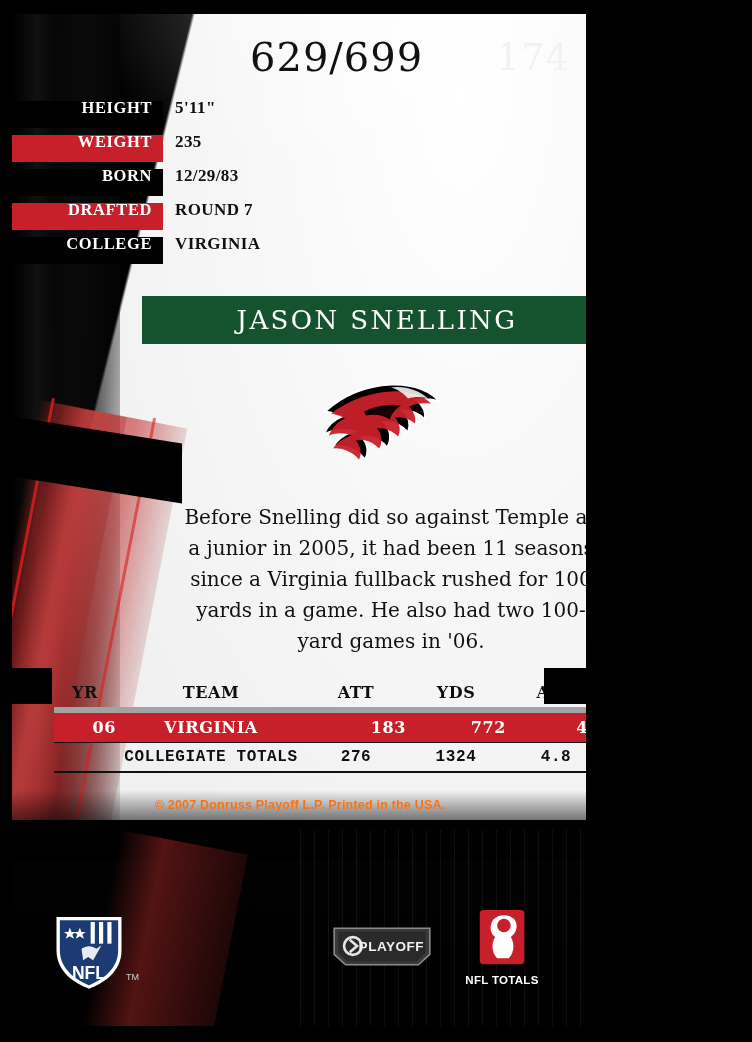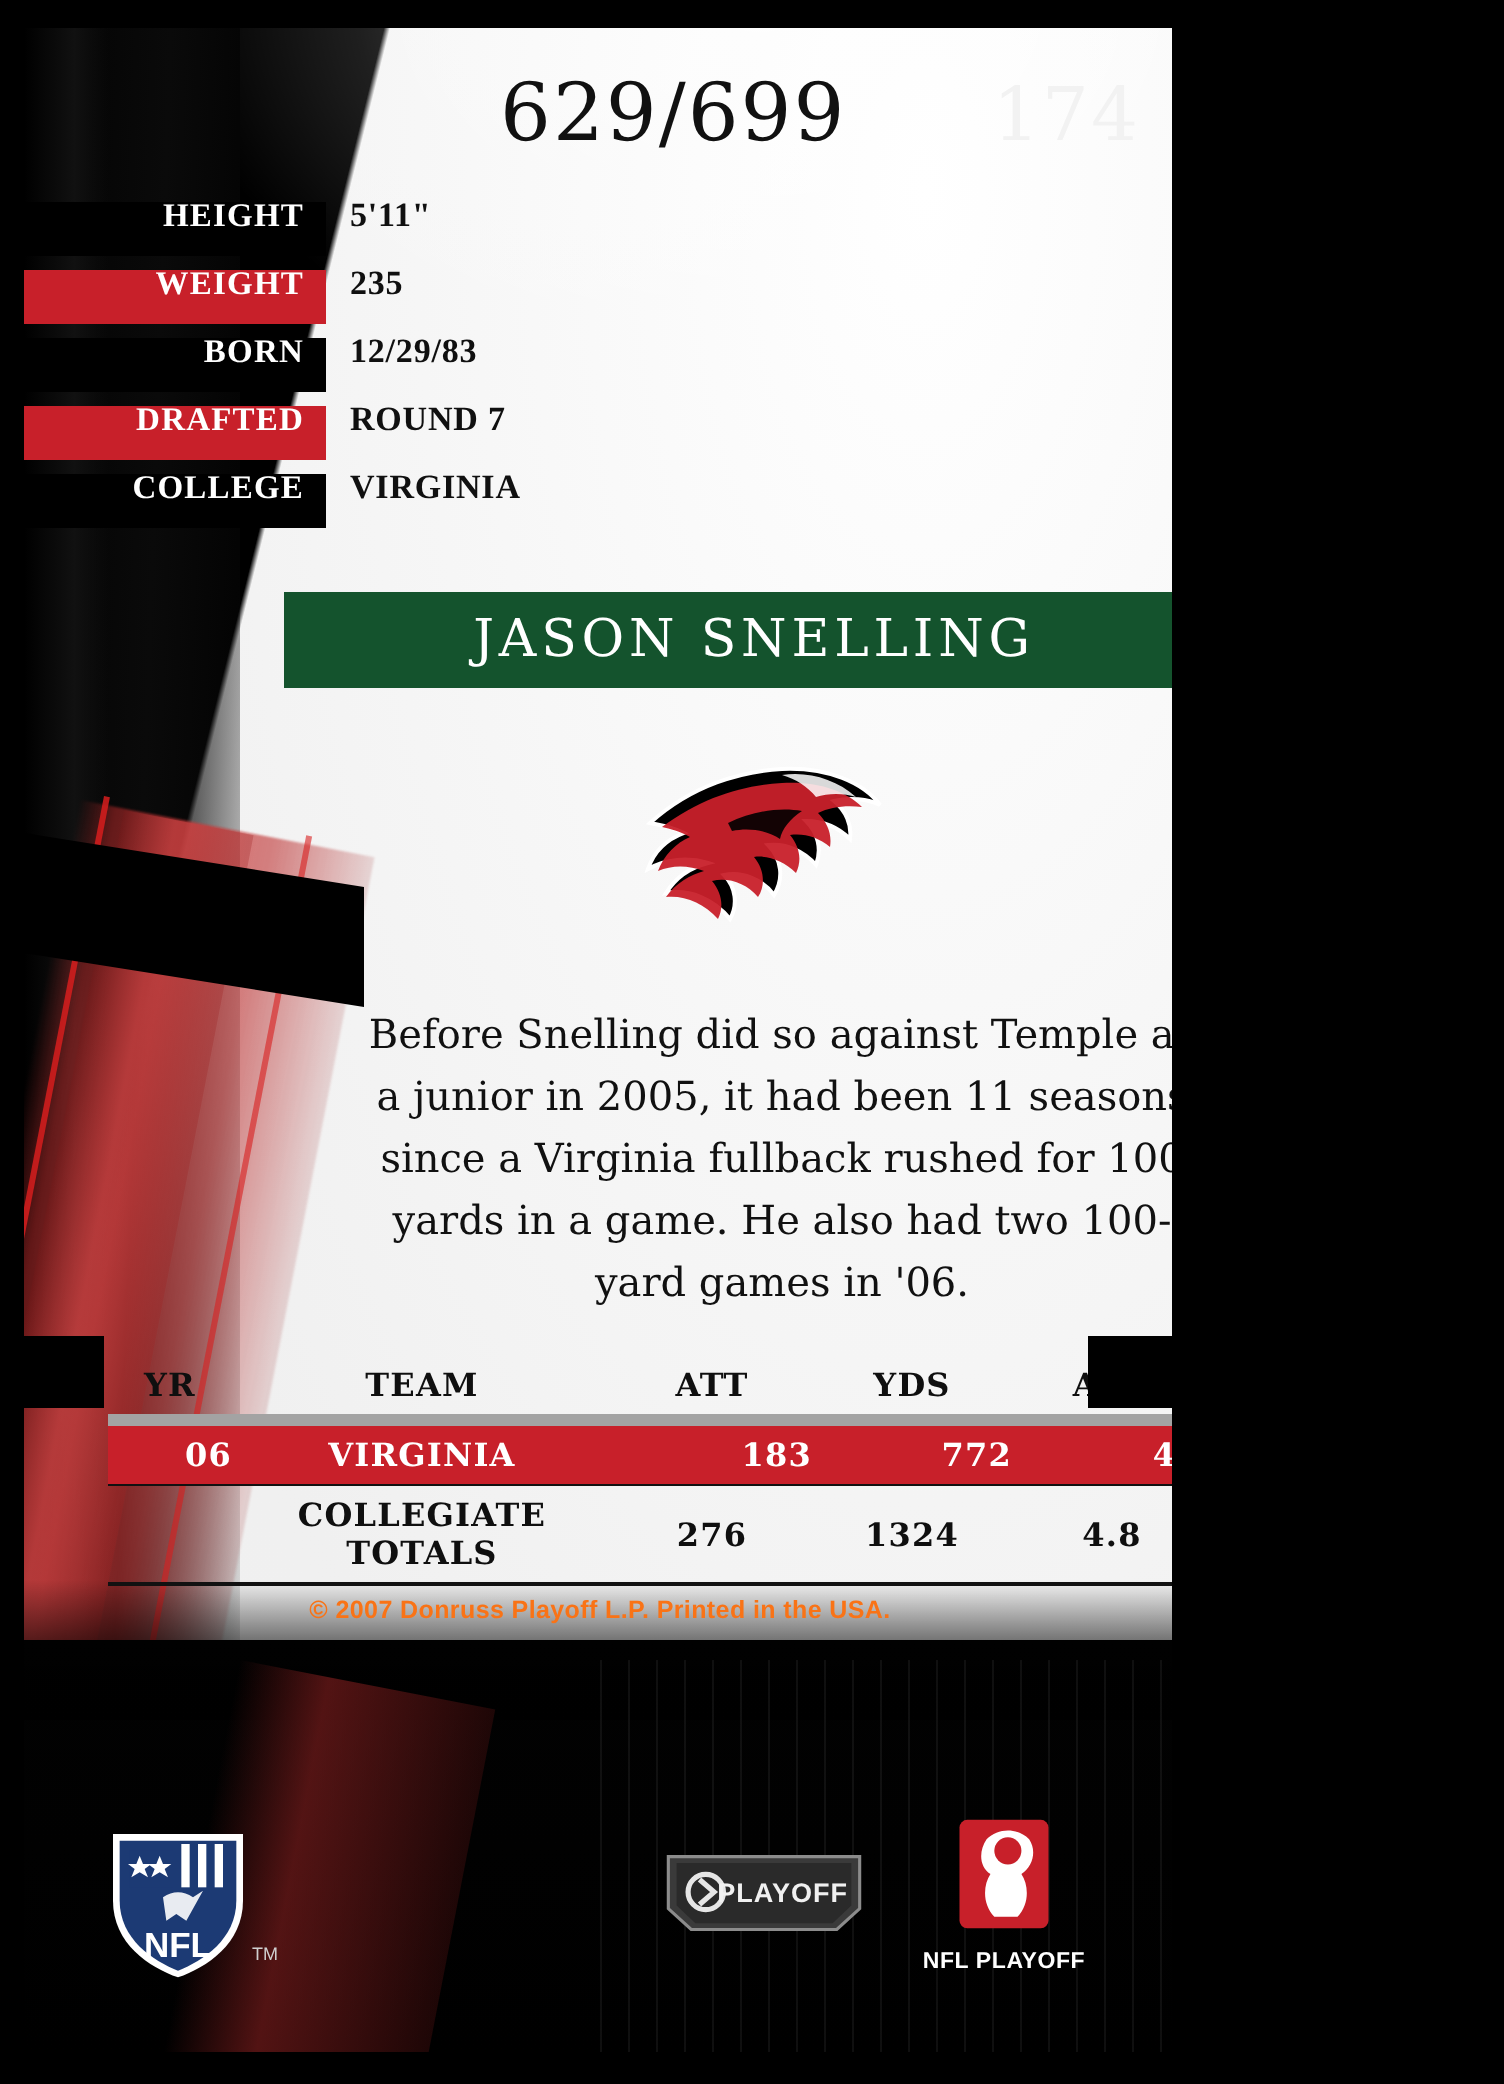--- a/index.html
+++ b/index.html
@@ -300,20 +300,21 @@
     border-bottom: 6px solid #a3a3a3;
   }
   .stat-row-red {
     background: #c8202a;
   }
   .stat-row-red td { color: #ffffff; text-align: right; }
   .stat-row-tot td {
     color: #0f0f0f;
     border-top: 1px solid #111;
     border-bottom: 2px solid #111;
+    font-family: Liberation Mono, monospace;
   }
   .col-yr   { width: 62px; }
   .col-team { width: 190px; }
   .col-att  { width: 100px; }
   .col-yds  { width: 100px; }
   .col-avg  { width: 100px; }
   .col-td   { width: 88px; }
   td.left-team, th.left-team { text-align: center; }
 
   
@@ -524,16 +525,16 @@
       <text x="118" y="52" font-family="Liberation Sans, sans-serif" font-size="26" font-weight="bold" fill="#f0f0f0" text-anchor="middle" letter-spacing="1">PLAYOFF</text>
     </svg>
   </div>
 
   <div class="nflpa">
     <svg viewBox="0 0 90 62" width="88" height="60" xmlns="http://www.w3.org/2000/svg">
       <rect x="22" y="2" width="46" height="56" rx="4" fill="#c8202a"></rect>
       <path d="M36 12 C42 6 52 6 58 12 C62 18 60 26 54 30 C58 36 58 46 52 52 L40 52 C34 46 34 36 38 30 C32 26 32 18 36 12 Z" fill="#ffffff"></path>
       <circle cx="47" cy="18" r="7" fill="#c8202a"></circle>
     </svg>
-    <div class="nflpa-label">NFL PLAYOFF</div>
+    <div class="nflpa-label">NFL TOTALS</div>
   </div>
 
 </div>
 
 </body></html>

